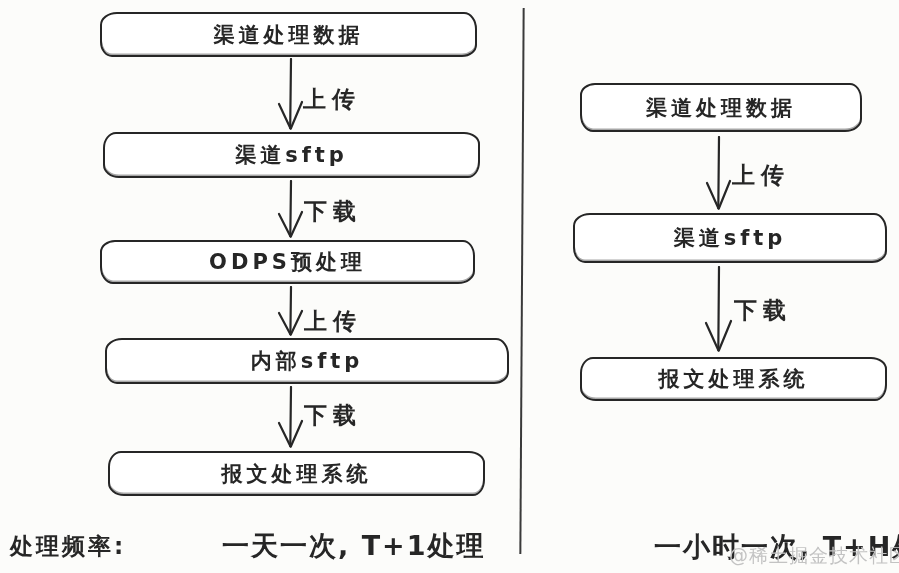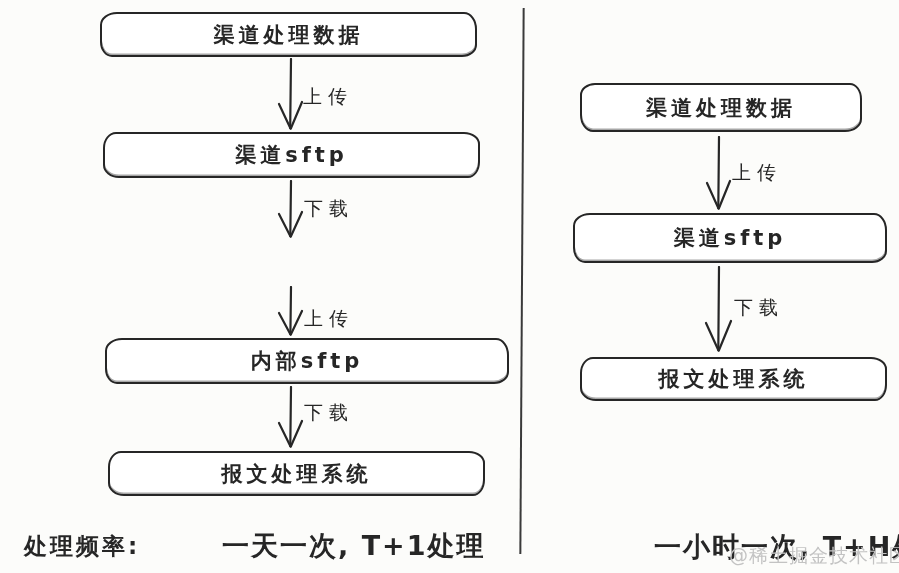--- a/index.html
+++ b/index.html
@@ -30,40 +30,39 @@
     box-shadow: 0 -1.5px 0 rgba(60,60,60,.45) inset;
   }
   .r1 { border-radius: 17px 13px 15px 12px / 13px 17px 12px 15px; }
   .r2 { border-radius: 13px 16px 12px 16px / 16px 12px 16px 13px; }
   .r3 { border-radius: 15px 12px 17px 13px / 12px 16px 13px 17px; }
   .arrow {
     position: absolute;
   }
   .edge-label {
     position: absolute;
-    font-size: 19px;
-    font-weight: 400;
+    font-size: 23px;
+    font-weight: 700;
     letter-spacing: 6px;
     white-space: nowrap;
   }
   .caption {
     position: absolute;
     font-size: 27px;
     font-weight: 700;
     letter-spacing: 2px;
     white-space: nowrap;
   }
   .freq-label {
     position: absolute;
     left: 10px;
     top: 531px;
     font-size: 23px;
     font-weight: 700;
     letter-spacing: 3px;
-    margin-left: 14px;
   }
   .caption-left  { left: 222px; top: 528px; }
   .caption-right { left: 654px; top: 529px; }
   .divider {
     position: absolute;
     left: 521px;
     top: 8px;
     width: 2px;
     height: 546px;
     background: #3a3a3a;
@@ -104,20 +103,23 @@
 
   <div class="arrow" style="left:268px; top:180px;">
     <svg width="46" height="60" viewBox="0 0 46 60" fill="none" stroke="#262626" stroke-width="2.2" stroke-linecap="round">
       <path d="M23 1 L22.3 56"></path>
       <path d="M11 34 L22.5 56.5"></path>
       <path d="M34 32 L22.8 56.5"></path>
     </svg>
   </div>
   <div class="edge-label" style="left:304px; top:196px;">下载</div>
 
+  <div class="node r3" style="left:100px; top:240px; width:375px; height:44px;">
+    <span>ODPS预处理</span>
+  </div>
 
   <div class="arrow" style="left:268px; top:286px;">
     <svg width="46" height="52" viewBox="0 0 46 52" fill="none" stroke="#262626" stroke-width="2.2" stroke-linecap="round">
       <path d="M23 1 L22.4 48"></path>
       <path d="M11 27 L22.5 48.5"></path>
       <path d="M34 25 L22.8 48.5"></path>
     </svg>
   </div>
   <div class="edge-label" style="left:304px; top:306px;">上传</div>
 

